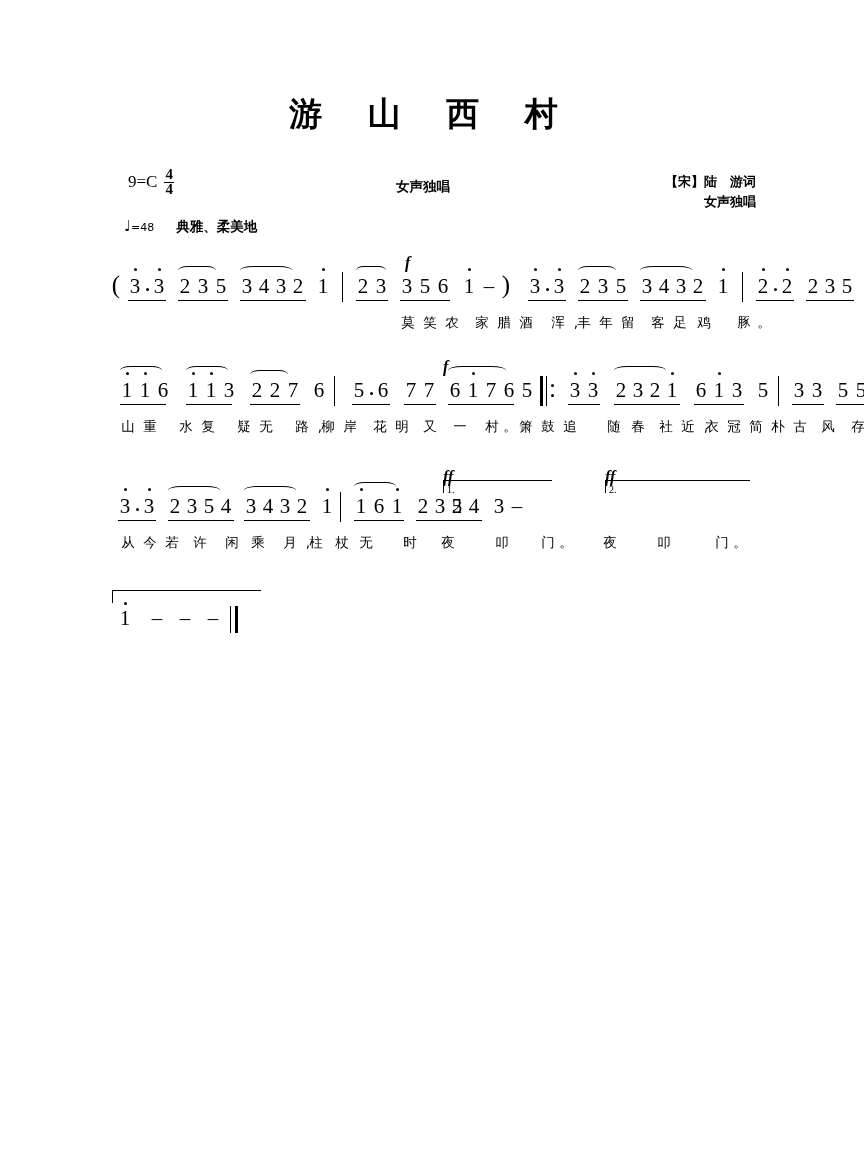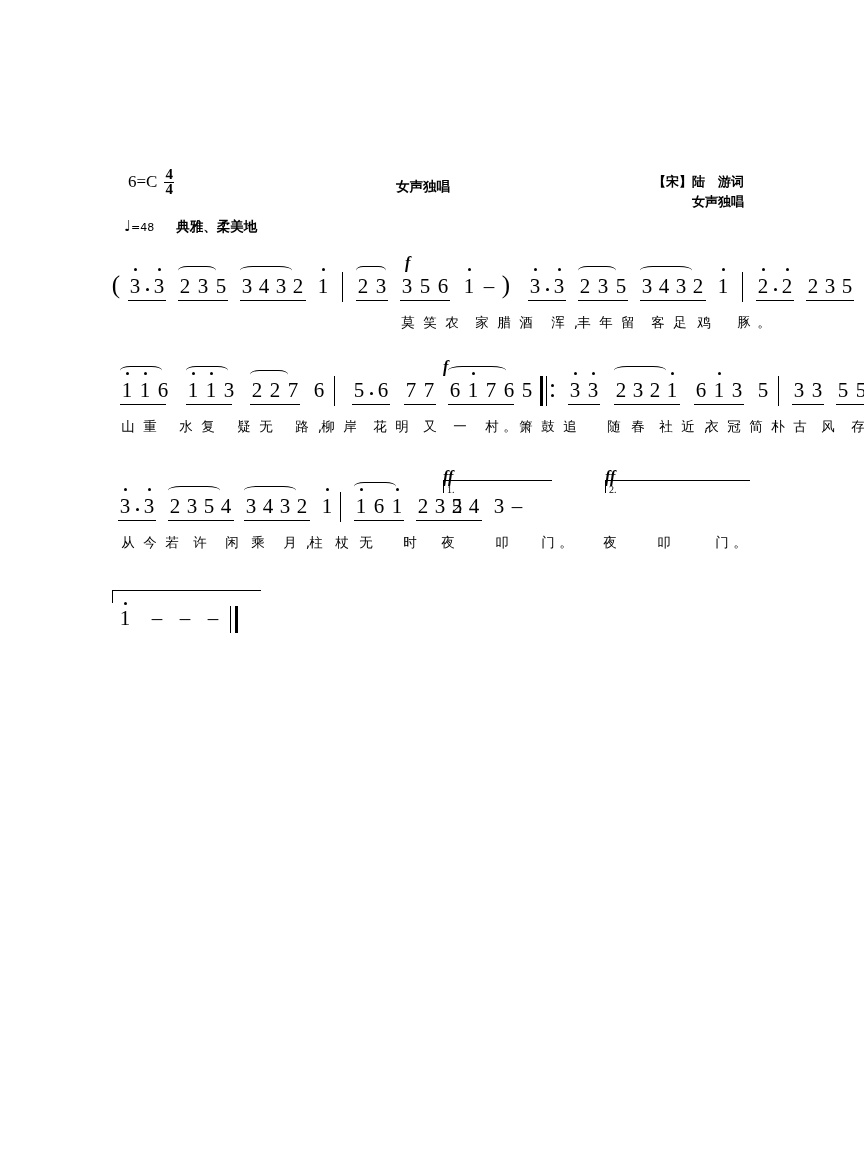--- a/index.html
+++ b/index.html
@@ -61,21 +61,21 @@
   .perf-type {
     position: absolute;
     left: 396px;
     top: 178px;
     font-size: 13.5px;
     font-family: "DejaVu Sans", sans-serif;
     font-weight: 600;
   }
   .credit {
     position: absolute;
-    right: 120px;
+    right: 108px;
     top: 172px;
     font-size: 13px;
     text-align: right;
     line-height: 1.55;
     font-family: "DejaVu Sans", sans-serif;
     font-weight: 600;
   }
   .tempo {
     position: absolute;
     left: 124px;
@@ -169,23 +169,24 @@
     position: absolute;
     font-size: 10px;
     font-family: "Liberation Serif", serif;
   }
 </style>
 </head>
 <body>
 
 <div class="sheet">
 
+  <div class="title">游 山 西 村</div>
 
   <div class="key-sig">
-    <span>6=C</span>
+    <span>9=C</span>
     <span class="frac">
       <span class="num">4</span>
       <span class="den">4</span>
     </span>
   </div>
 
   <div class="perf-type">女声独唱</div>
 
   <div class="credit">
     <div>【宋】陆　游词</div>

